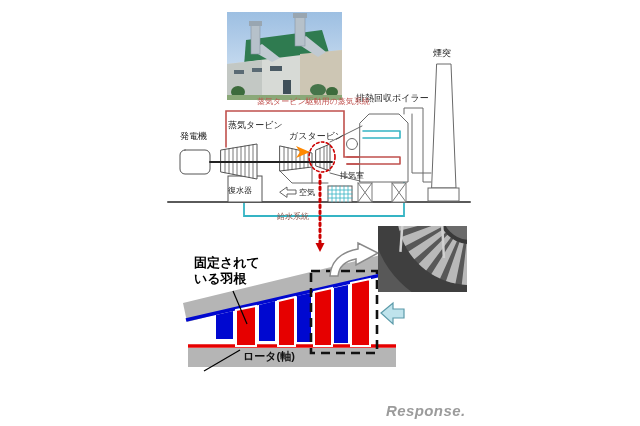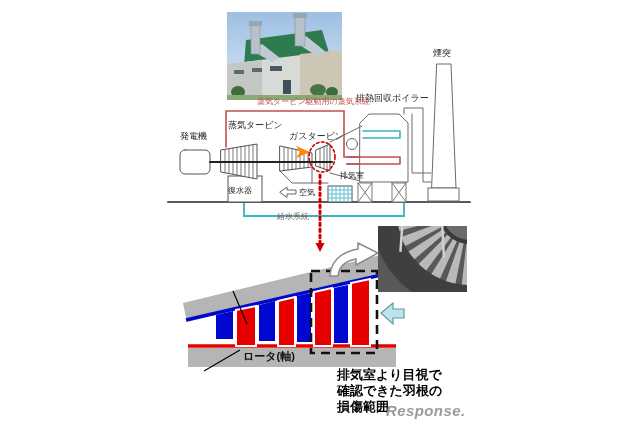--- a/index.html
+++ b/index.html
@@ -174,23 +174,22 @@
   <div class="lbl s9" style="left:356px;top:93px;">排熱回収ボイラー</div>
   <div class="lbl s8 red" style="left:257px;top:97px;">蒸気タービン駆動用の蒸気系統</div>
   <div class="lbl s9" style="left:180px;top:131px;">発電機</div>
   <div class="lbl s9" style="left:228px;top:120px;">蒸気タービン</div>
   <div class="lbl s9" style="left:289px;top:131px;">ガスタービン</div>
   <div class="lbl s8" style="left:228px;top:186px;">復水器</div>
   <div class="lbl s8" style="left:340px;top:171px;">排気室</div>
   <div class="lbl s8" style="left:299px;top:188px;">空気</div>
   <div class="lbl s8 brown" style="left:277px;top:212px;">給水系統</div>
 
+  <div class="lbl blade-lbl" style="left:194px;top:255px;">
+    <div>固定されて</div>
+    <div>いる羽根</div>
+  </div>
   <div class="lbl rotor-lbl" style="left:243px;top:350px;">ロータ(軸)</div>
 
 
-  <div class="lbl blade-lbl" style="left:337px;top:367px;">
-    <div>排気室より目視で</div>
-    <div>確認できた羽根の</div>
-    <div>損傷範囲</div>
-  </div>
 
   <div class="lbl watermark" style="left:386px;top:402px;">Response.</div>
 </div>
 
 </body></html>

